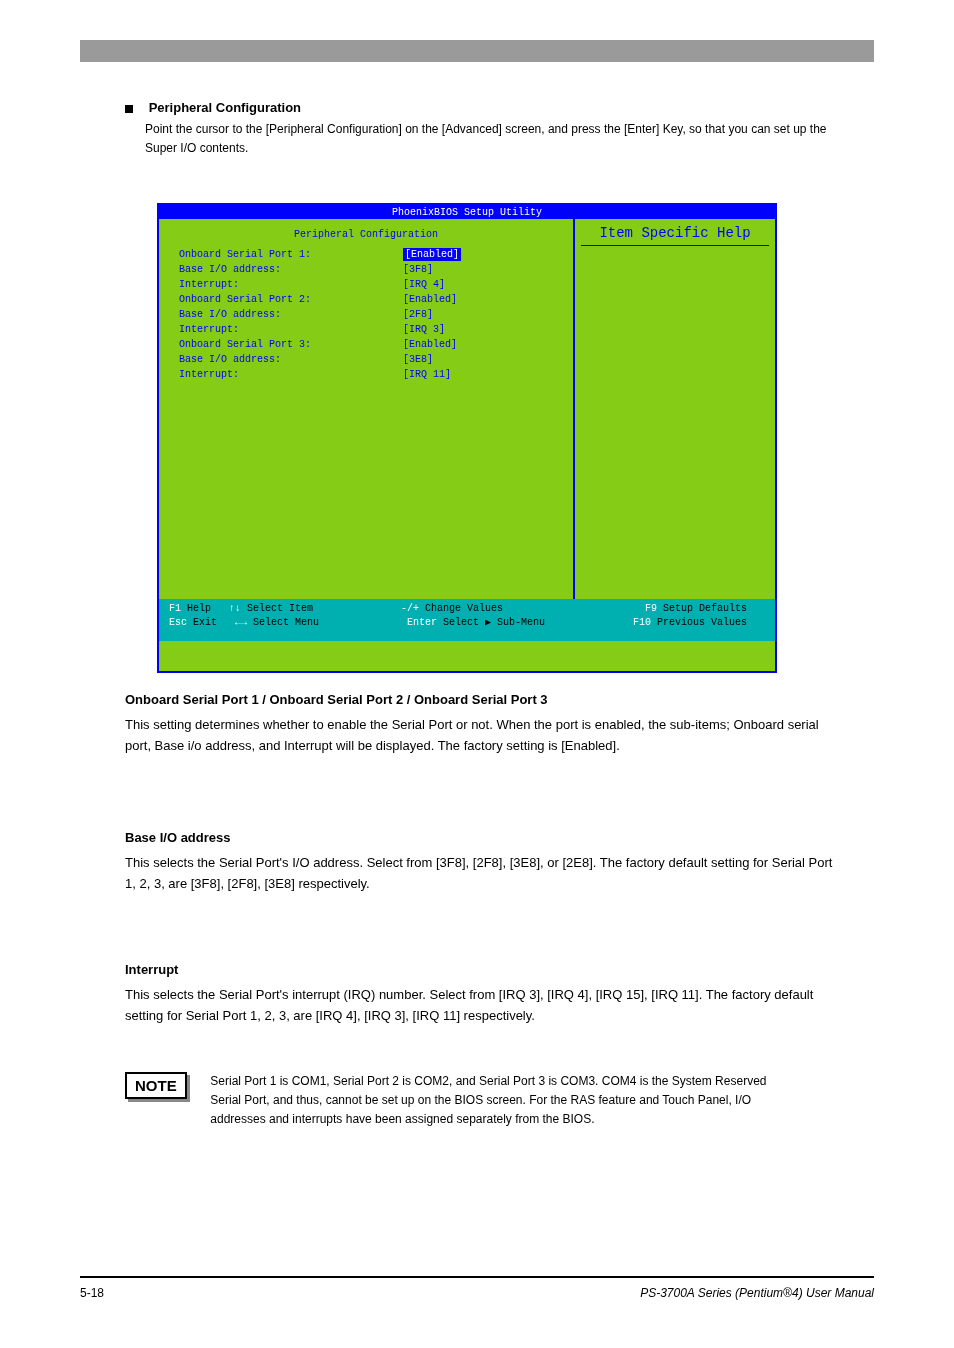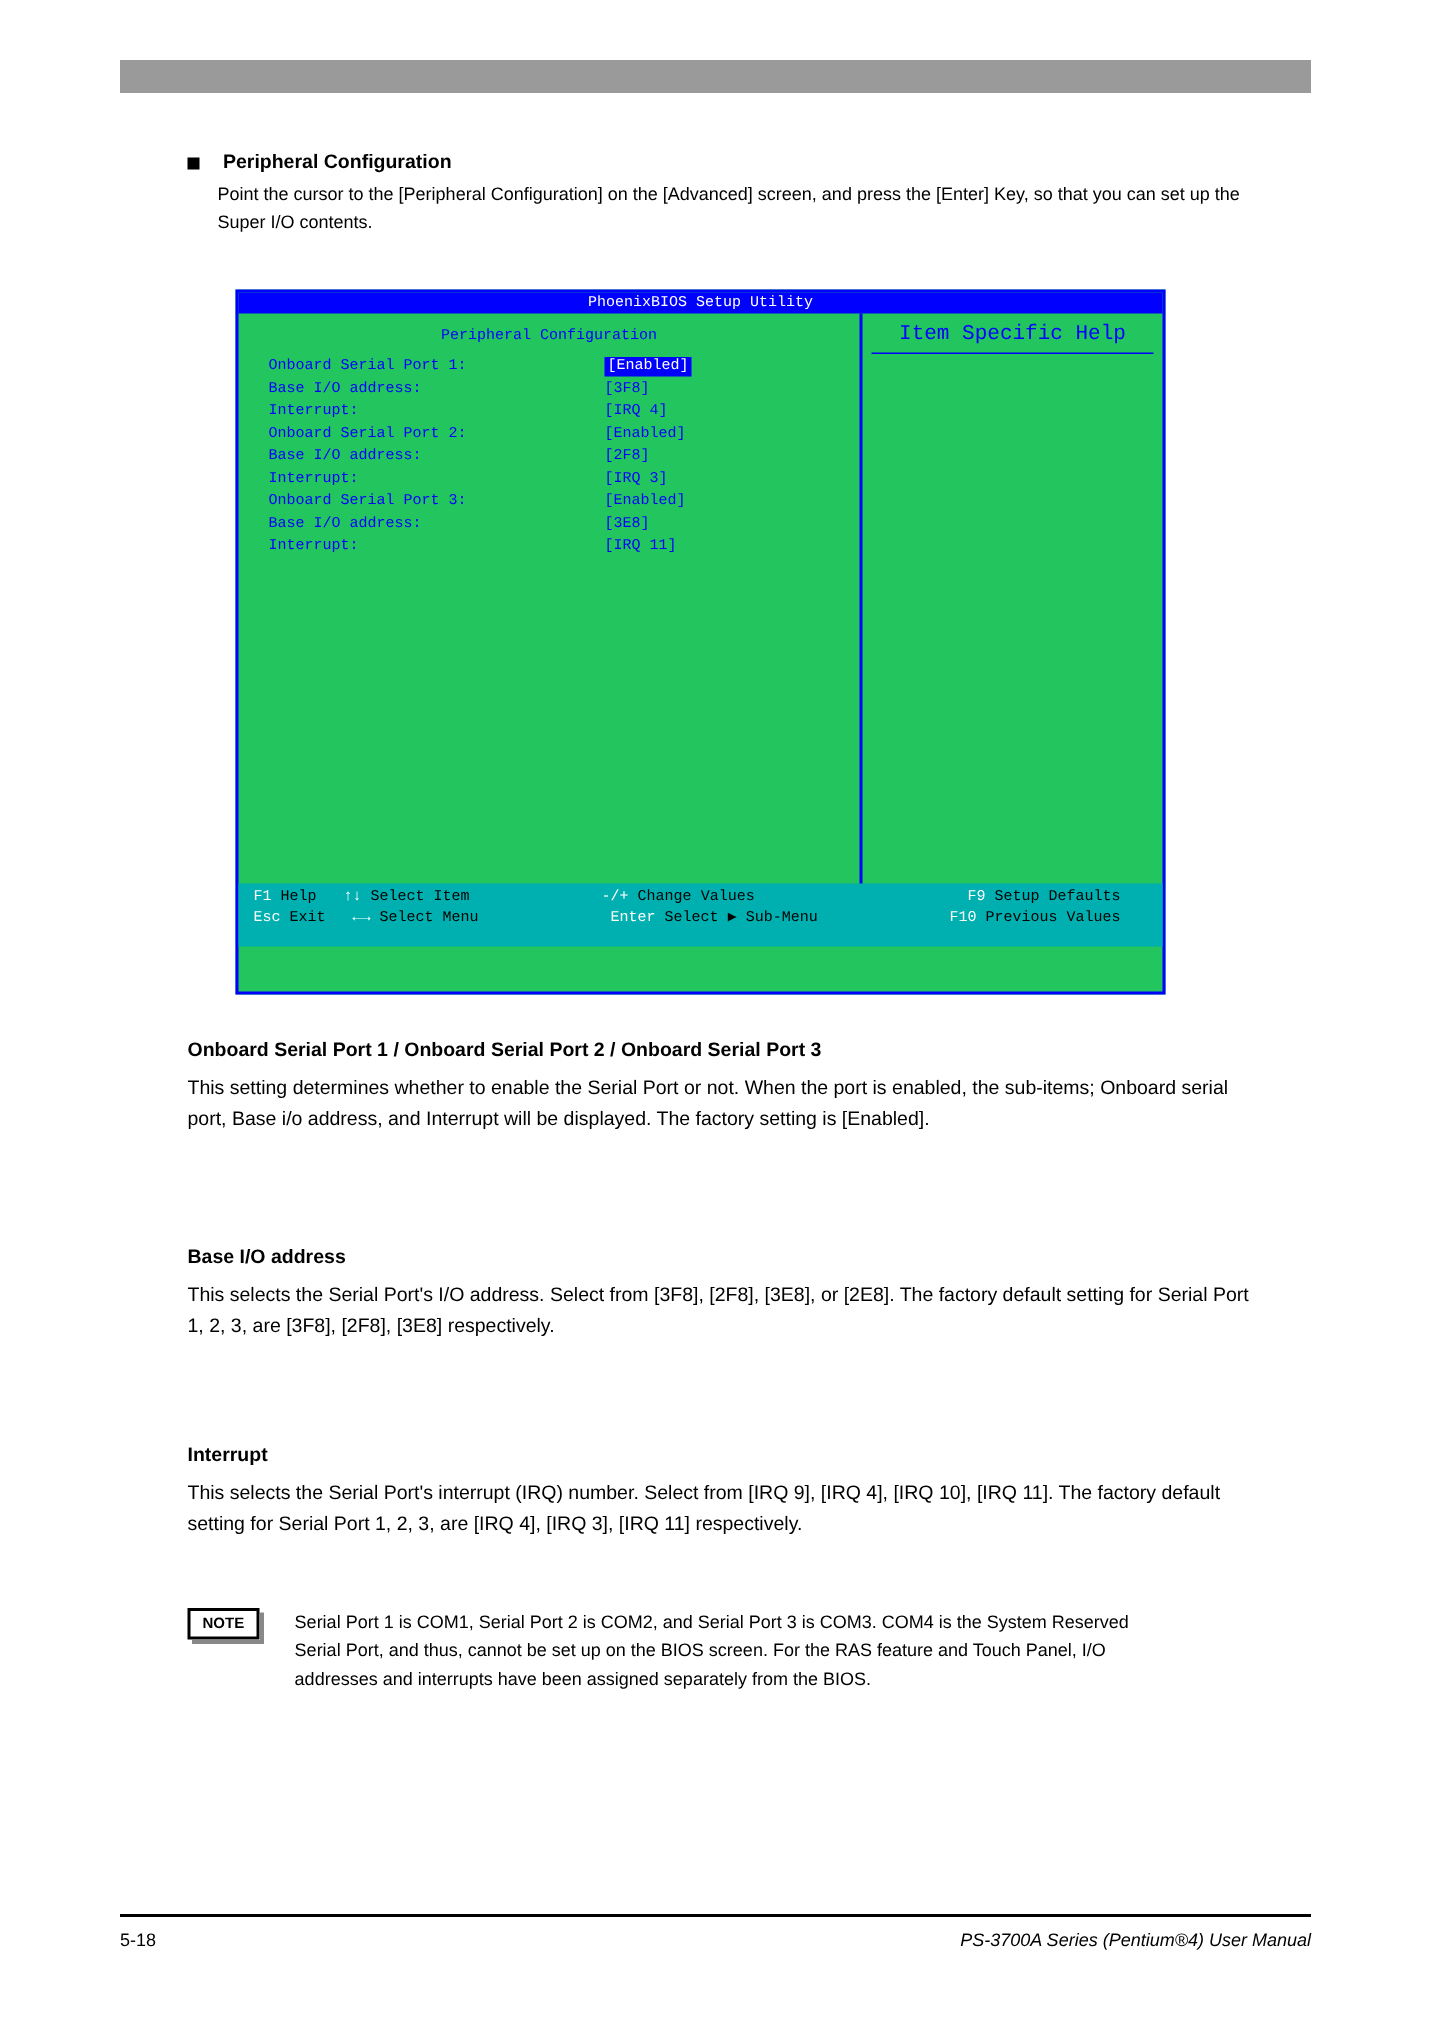--- a/index.html
+++ b/index.html
@@ -36,26 +36,26 @@
   .para1 {
     position: absolute;
     top: 120px;
     left: 145px;
     right: 120px;
     font-size: 12px;
     line-height: 1.6;
   }
   .bios-box {
     position: absolute;
-    top: 193px;
+    top: 203px;
     left: 157px;
     width: 620px;
     height: 470px;
     border: 2px solid #0000ff;
-    background: #22c55e;
+    background: #84cc16;
     font-family: "Courier New", monospace;
     font-size: 10px;
   }
   .bios-title {
     background: #0000ff;
     color: #fff;
     text-align: center;
     padding: 2px 0;
     height: 14px;
     font-size: 10px;
@@ -125,21 +125,21 @@
     position: absolute;
     top: 1072px;
     left: 125px;
     right: 120px;
   }
   .note-badge {
     display: inline-block;
     border: 2px solid #000;
     padding: 3px 8px;
     font-weight: bold;
-    font-size: 10px;
+    font-size: 15px;
     box-shadow: 3px 3px 0 #888;
     vertical-align: top;
   }
   .note-text {
     display: inline-block;
     width: 560px;
     margin-left: 20px;
     font-size: 12px;
     line-height: 1.6;
     vertical-align: top;
@@ -252,21 +252,21 @@
   <div class="sec-body">This setting determines whether to enable the Serial Port or not. When the port is enabled, the sub-items; Onboard serial port, Base i/o address, and Interrupt will be displayed. The factory setting is [Enabled].</div>
 </div>
 
 <div class="section sec-base">
   <span class="sec-title">Base I/O address</span>
   <div class="sec-body">This selects the Serial Port's I/O address. Select from [3F8], [2F8], [3E8], or [2E8]. The factory default setting for Serial Port 1, 2, 3, are [3F8], [2F8], [3E8] respectively.</div>
 </div>
 
 <div class="section sec-interrupt">
   <span class="sec-title">Interrupt</span>
-  <div class="sec-body">This selects the Serial Port's interrupt (IRQ) number. Select from [IRQ 9], [IRQ 4], [IRQ 10], [IRQ 11]. The factory default setting for Serial Port 1, 2, 3, are [IRQ 4], [IRQ 3], [IRQ 11] respectively.</div>
+  <div class="sec-body">This selects the Serial Port's interrupt (IRQ) number. Select from [IRQ 3], [IRQ 4], [IRQ 15], [IRQ 11]. The factory default setting for Serial Port 1, 2, 3, are [IRQ 4], [IRQ 3], [IRQ 11] respectively.</div>
 </div>
 
 <div class="note-row">
   <span class="note-badge">NOTE</span>
   <span class="note-text">Serial Port 1 is COM1, Serial Port 2 is COM2, and Serial Port 3 is COM3. COM4 is the System Reserved Serial Port, and thus, cannot be set up on the BIOS screen. For the RAS feature and Touch Panel, I/O addresses and interrupts have been assigned separately from the BIOS.</span>
 </div>
 
 <div class="footer-line"></div>
 <div class="footer-left">5-18</div>
 <div class="footer-right">PS-3700A Series (Pentium®4) User Manual</div>

